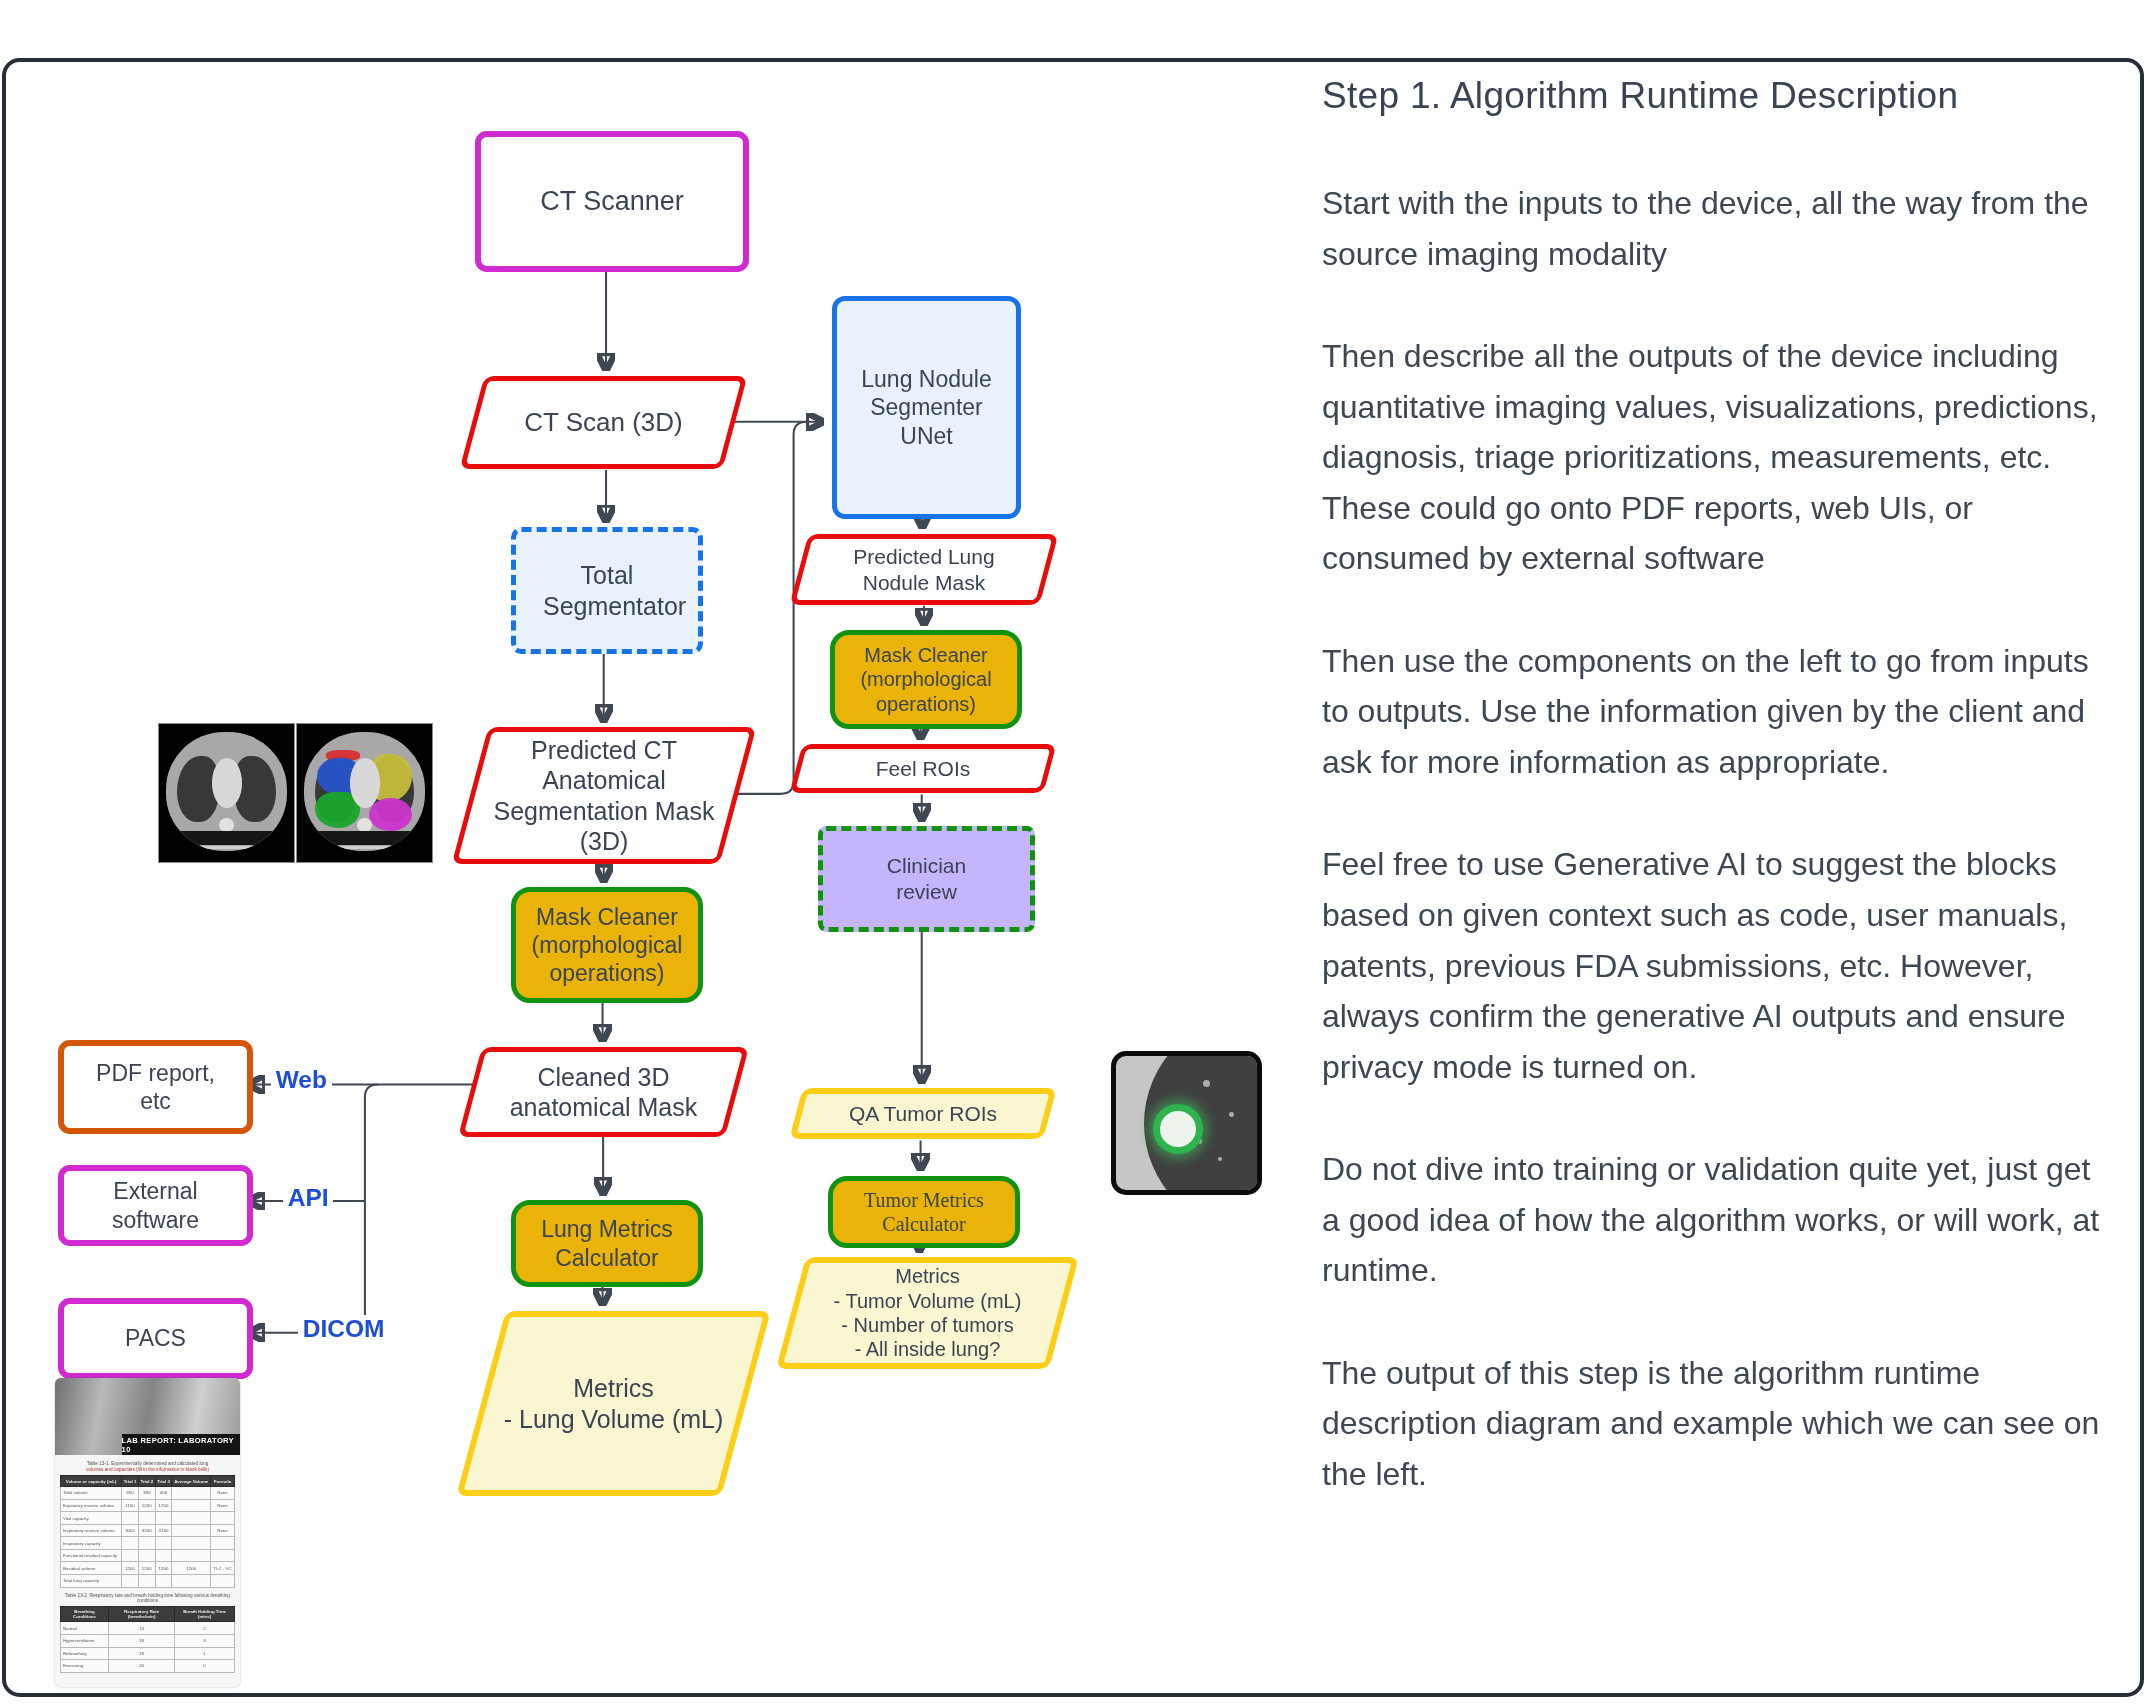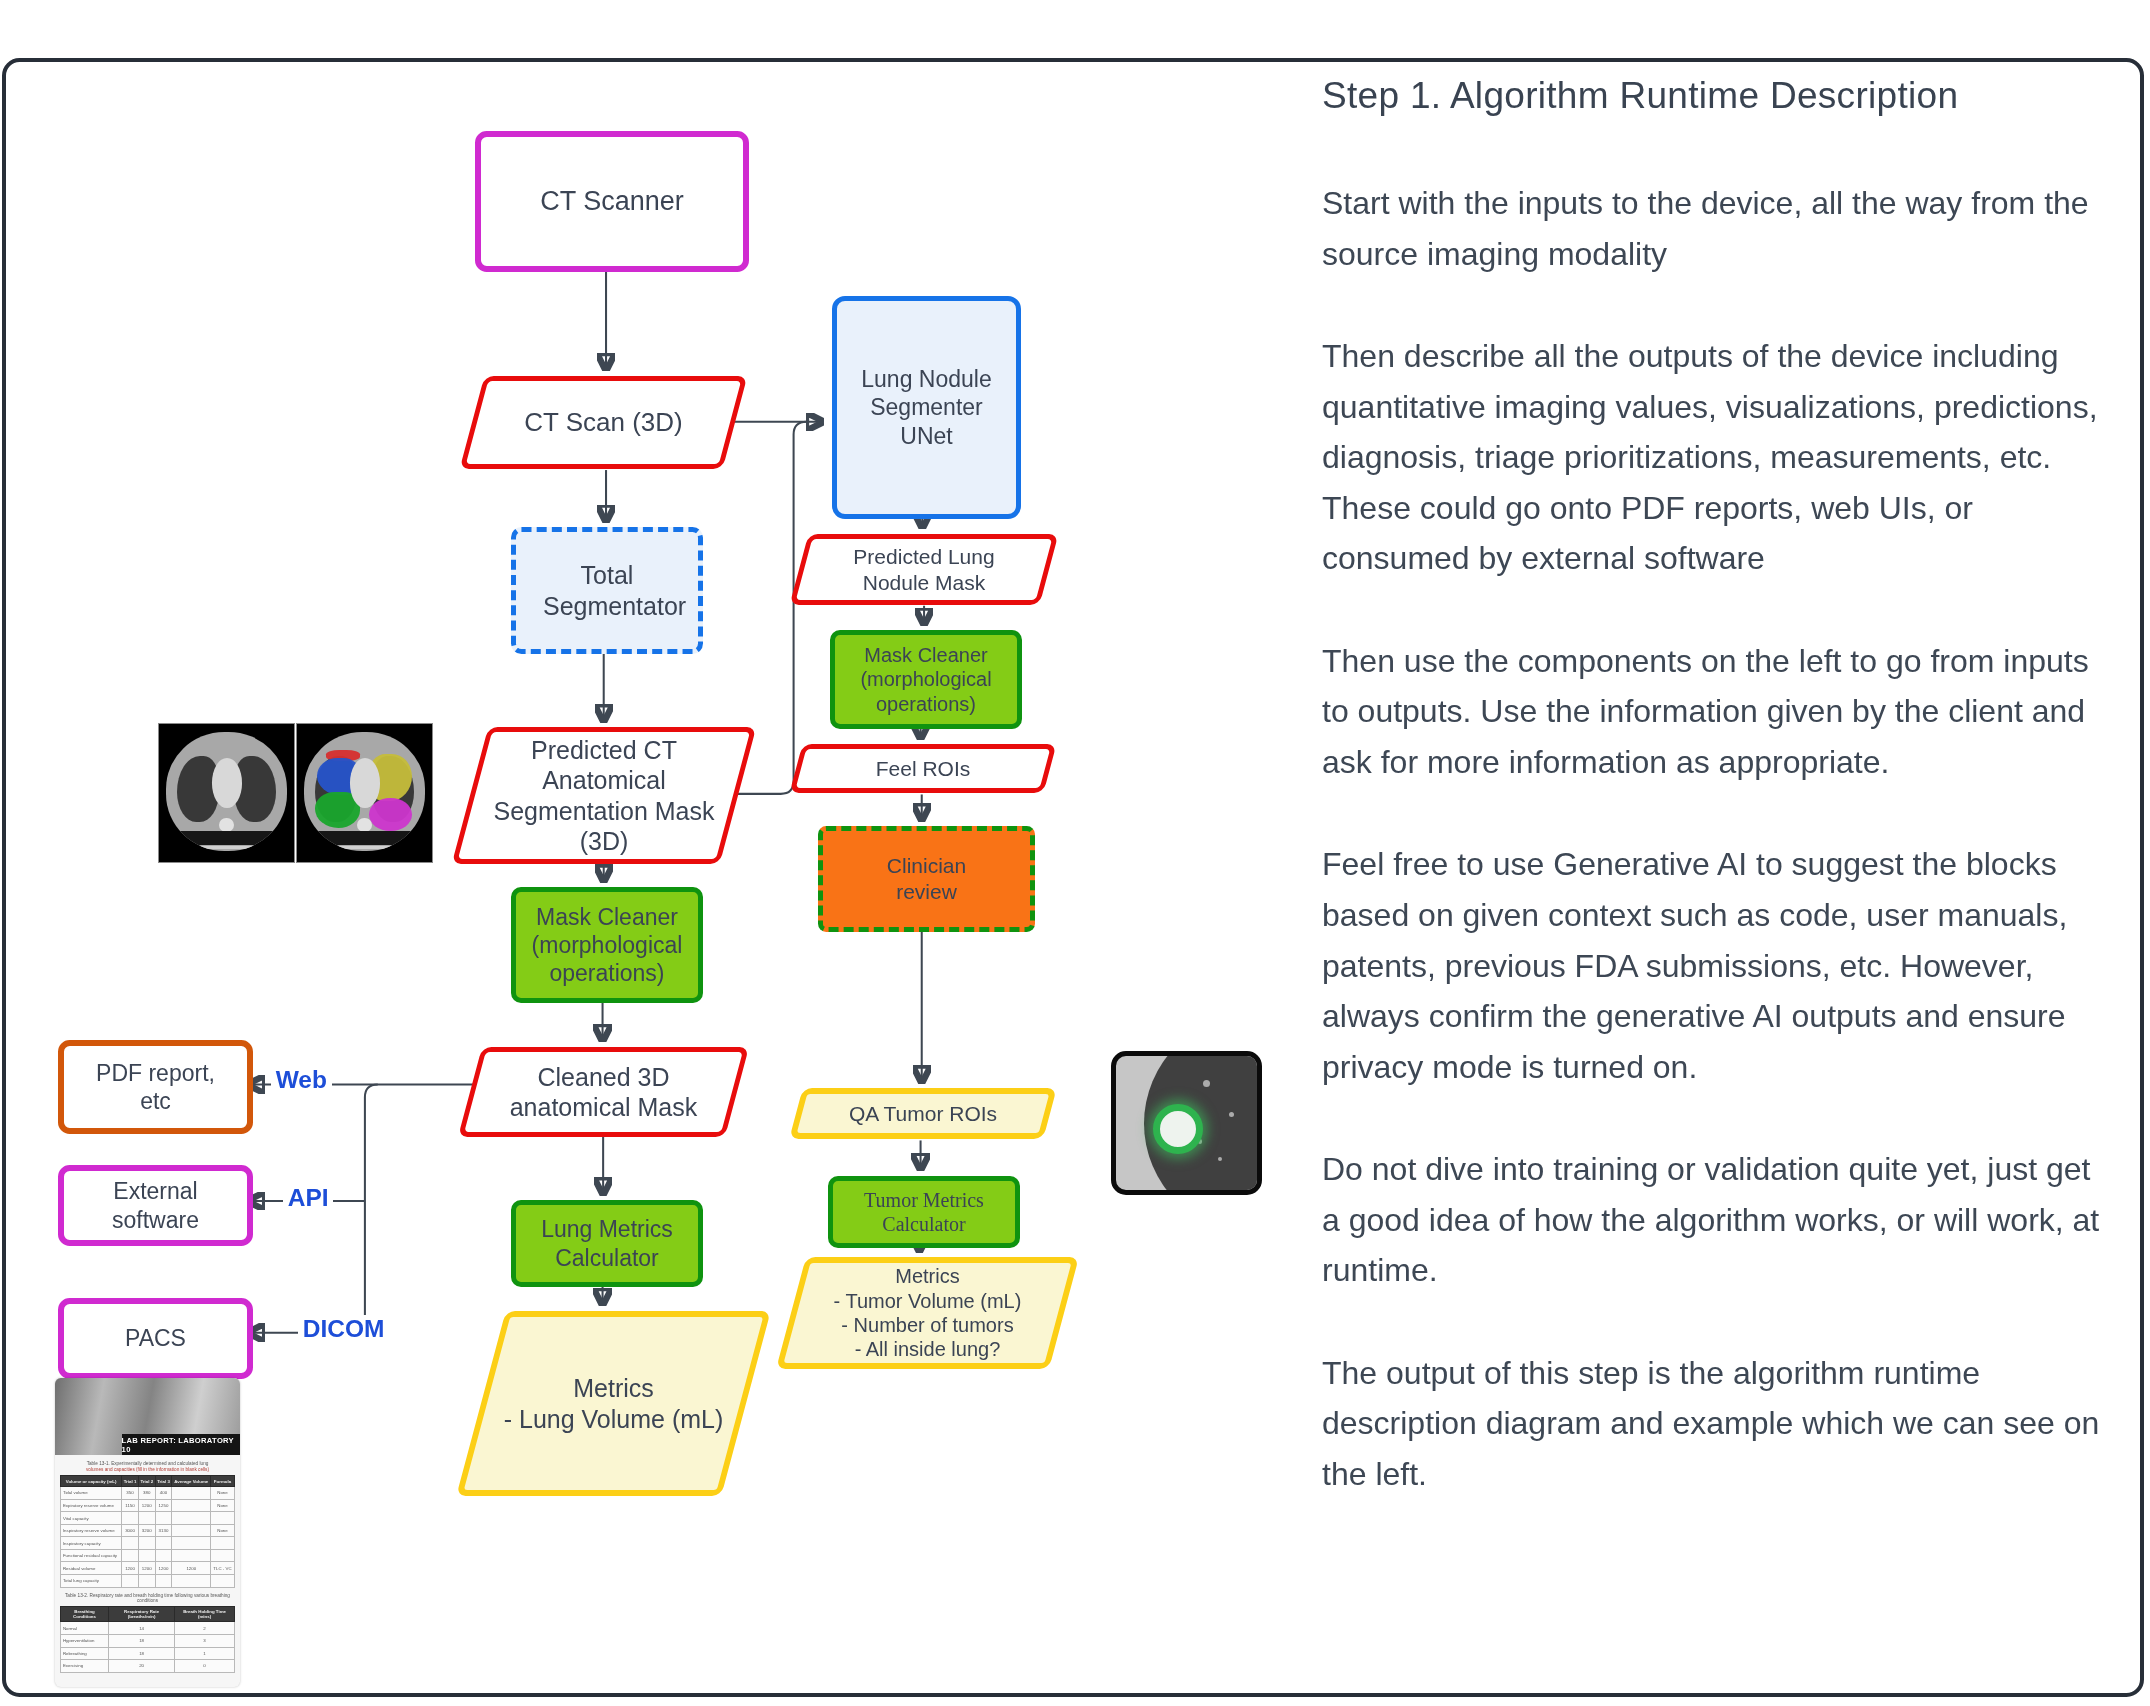--- a/index.html
+++ b/index.html
@@ -14,22 +14,22 @@
 
   .node{position:absolute;display:flex;align-items:center;justify-content:center;
         text-align:center;z-index:2;}
   .node .lbl{position:relative;z-index:2;line-height:1.22;}
 
   .rect{background:#fff;border-radius:11.7px;}
   .magenta{border:6.4px solid #d02ad0;}
   .orange{border:6.4px solid #d2570a;}
   .blue-solid{border:5.8px solid #1673e8;background:#e9f1fb;border-radius:13px;}
   .blue-dash{border:5.8px dashed #1673e8;background:#e9f1fb;border-radius:10.5px;}
-  .green-box{border:5.8px solid #0f930f;background:#84cc16;border-radius:10px;}
-  .green-dash{border:5.2px dashed #0f930f;background:#f97316;border-radius:8.2px;}
+  .green-box{border:5.8px solid #0f930f;background:#eab308;border-radius:19px;}
+  .green-dash{border:5.2px dashed #0f930f;background:#c4b5fd;border-radius:8.2px;}
 
   .para .shape{position:absolute;inset:0;transform:skewX(-15deg);
                border-radius:9.3px;background:#fff;z-index:1;}
   .para.red .shape{border:5.8px solid #e80c0c;}
   .para.yellow .shape{border:6.4px solid #fccf16;background:#faf6d2;}
 
   .f46{font-size:27px;} .f44{font-size:26px;} .f42{font-size:25px;}
   .f40{font-size:23px;} .f36{font-size:21px;} .f34{font-size:20px;}
 
   .edge-label{position:absolute;z-index:3;font-weight:700;font-size:24.5px;

